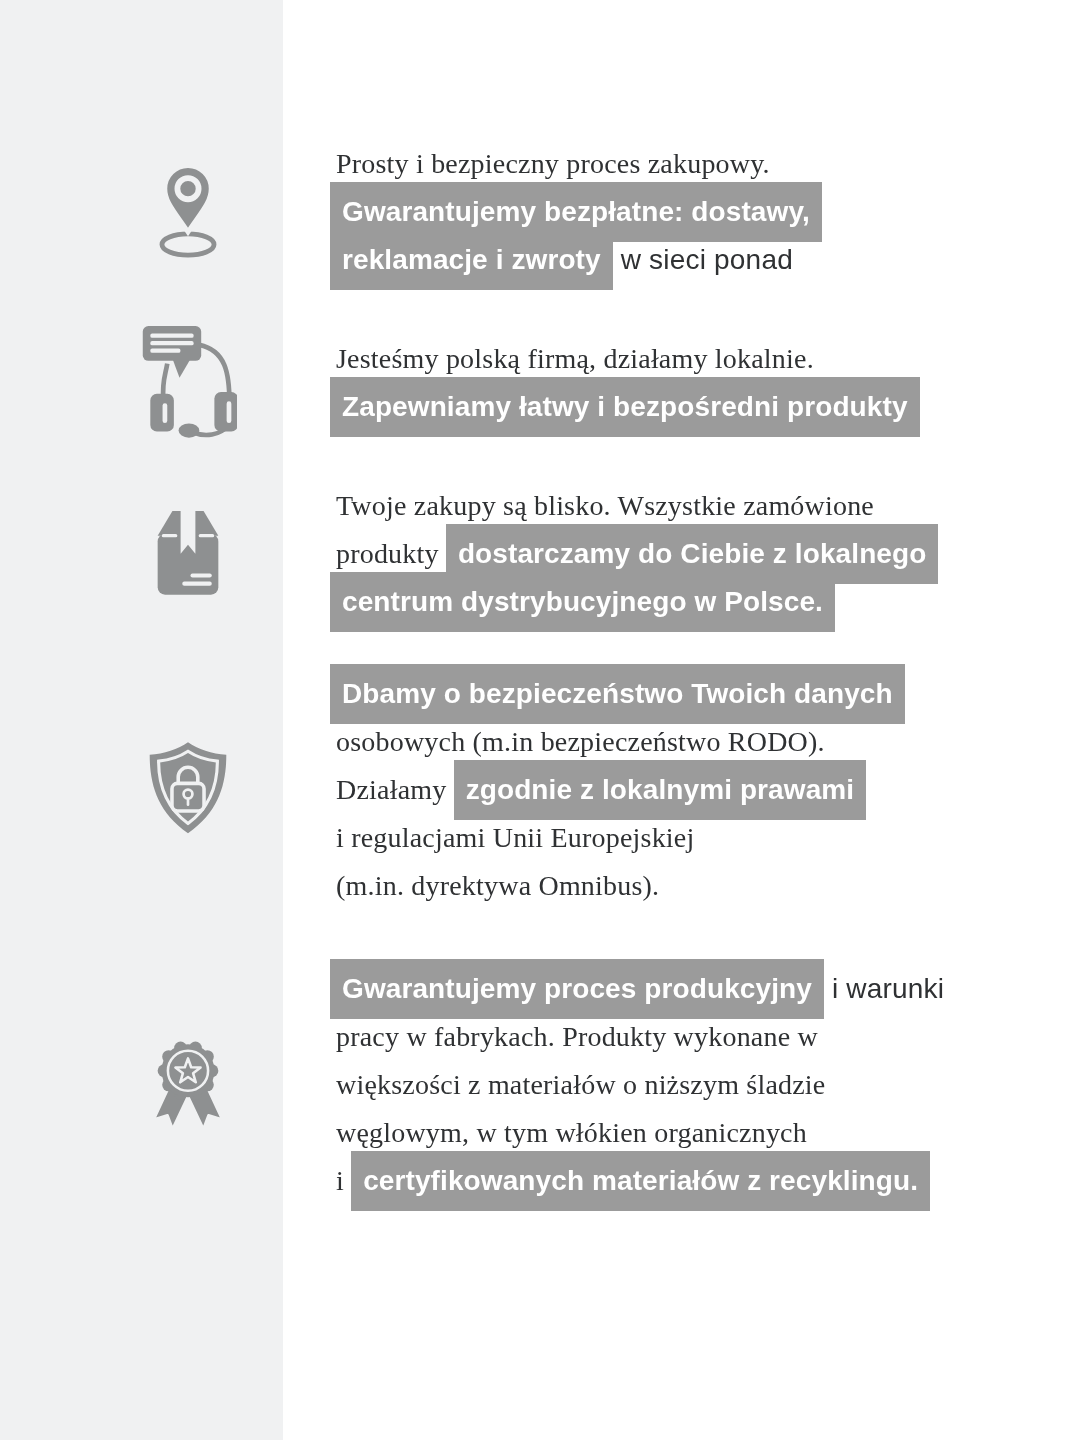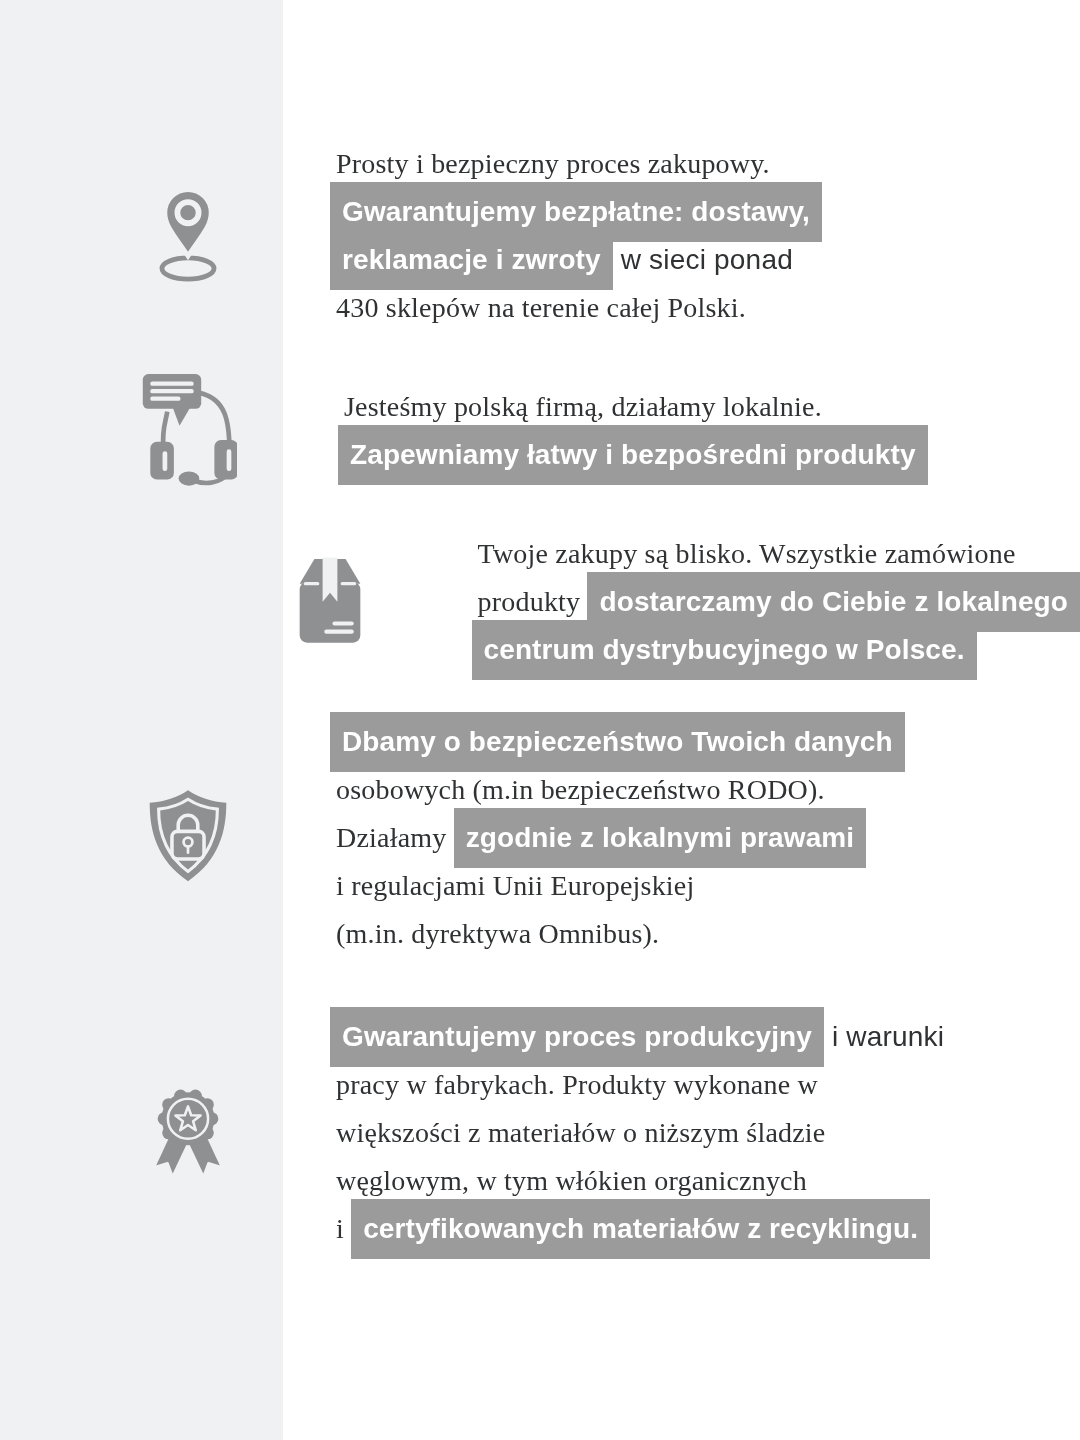--- a/index.html
+++ b/index.html
@@ -20,22 +20,22 @@
   }
   .content {
     position: relative;
     padding-top: 140px;
   }
   section.row {
     display: flex;
     align-items: stretch;
   }
   .content section:nth-child(1) { margin-bottom: 51px; }
-  .content section:nth-child(2) { margin-bottom: 51px; gap: 8px; }
-  .content section:nth-child(3) { margin-bottom: 43px; justify-content: flex-end; }
+  .content section:nth-child(2) { margin-bottom: 51px; }
+  .content section:nth-child(3) { margin-bottom: 43px; }
   .content section:nth-child(4) { margin-bottom: 55px; margin-top: 44px; }
   .icon-cell {
     flex: 0 0 283px;
     width: 283px;
     position: relative;
   }
   .icon-wrap {
     position: absolute;
     left: 188px;
     top: 50%;
@@ -79,21 +79,20 @@
       <span class="icon-wrap"><svg width="62" height="108" viewBox="0 0 64 112" xmlns="http://www.w3.org/2000/svg">
     <ellipse cx="32" cy="92" rx="27" ry="11" fill="none" stroke="currentColor" stroke-width="5"></ellipse>
     <path d="M32 10 a24 24 0 0 1 24 24 c0 14 -10 24 -24 45 c-14 -21 -24 -31 -24 -45 a24 24 0 0 1 24 -24 z" fill="currentColor" stroke="#f0f1f2" stroke-width="5"></path>
     <circle cx="32" cy="34" r="11" fill="none" stroke="#f0f1f2" stroke-width="6"></circle>
   </svg></span>
     </div>
     <div class="text-cell">
         <div class="line"><span class="seg">Prosty i bezpieczny proces zakupowy.</span></div>
         <div class="line"><span class="seg hl">Gwarantujemy bezpłatne: dostawy,</span></div>
         <div class="line"><span class="seg hl">reklamacje i zwroty</span><span class="seg"> w sieci ponad</span></div>
-        <div class="line"><span class="seg">430 sklepów na terenie całej Polski.</span></div>
       </div>
   </section>
 
   <section class="row">
     <div class="icon-cell">
       <span class="icon-wrap"><svg width="98" height="118" viewBox="0 0 104 124" xmlns="http://www.w3.org/2000/svg">
     <path d="M96 86 C96 54 92 30 64 24" fill="none" stroke="currentColor" stroke-width="5"></path>
     <path d="M26 82 C24 64 28 56 30 44" fill="none" stroke="currentColor" stroke-width="5"></path>
     <path d="M94 110 C86 120 70 122 58 117" fill="none" stroke="currentColor" stroke-width="5"></path>
     <rect x="4" y="4" width="62" height="37" rx="6" fill="currentColor"></rect>

